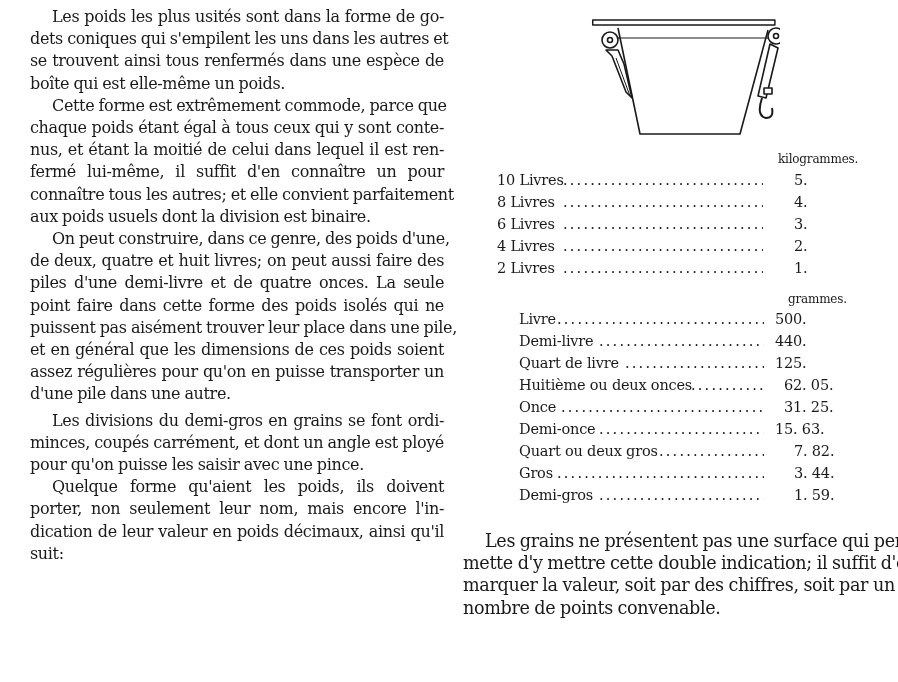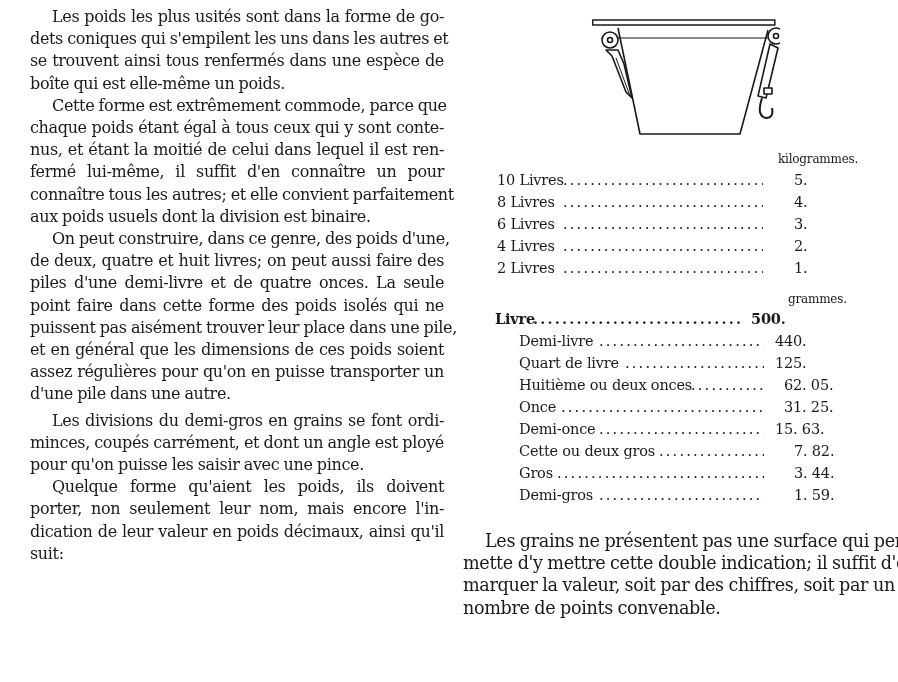--- a/index.html
+++ b/index.html
@@ -117,21 +117,21 @@
   </div>
   <div class="row" style="left:497px; top:257px; width:320px;">
     <span class="lbl">2 Livres</span>
     <span class="dots" style="left:66px; width:200px;">................................................</span>
     <span class="val" style="left:297px;">1.</span>
   </div>
 </div>
 
 <div class="unit" style="left:788px; top:292px;">grammes.</div>
 <div class="table" style="left:0; top:0;">
-  <div class="row" style="left:495px; top:308px; width:320px;font-weight:bold;">
+  <div class="row" style="left:519px; top:308px; width:320px;">
     <span class="lbl">Livre</span>
     <span class="dots" style="left:38px; width:207px;">................................................</span>
     <span class="val" style="left:256px;">500.</span>
   </div>
   <div class="row" style="left:519px; top:330px; width:320px;">
     <span class="lbl">Demi-livre</span>
     <span class="dots" style="left:80px; width:165px;">................................................</span>
     <span class="val" style="left:256px;">440.</span>
   </div>
   <div class="row" style="left:519px; top:352px; width:320px;">
@@ -148,21 +148,21 @@
     <span class="lbl">Once</span>
     <span class="dots" style="left:42px; width:203px;">................................................</span>
     <span class="val" style="left:265px;">31. 25.</span>
   </div>
   <div class="row" style="left:519px; top:418px; width:330px;">
     <span class="lbl">Demi-once</span>
     <span class="dots" style="left:80px; width:165px;">................................................</span>
     <span class="val" style="left:256px;">15. 63.</span>
   </div>
   <div class="row" style="left:519px; top:440px; width:330px;">
-    <span class="lbl">Cette ou deux gros</span>
+    <span class="lbl">Quart ou deux gros</span>
     <span class="dots" style="left:140px; width:105px;">................................................</span>
     <span class="val" style="left:275px;">7. 82.</span>
   </div>
   <div class="row" style="left:519px; top:462px; width:330px;">
     <span class="lbl">Gros</span>
     <span class="dots" style="left:38px; width:207px;">................................................</span>
     <span class="val" style="left:275px;">3. 44.</span>
   </div>
   <div class="row" style="left:519px; top:484px; width:330px;">
     <span class="lbl">Demi-gros</span>

